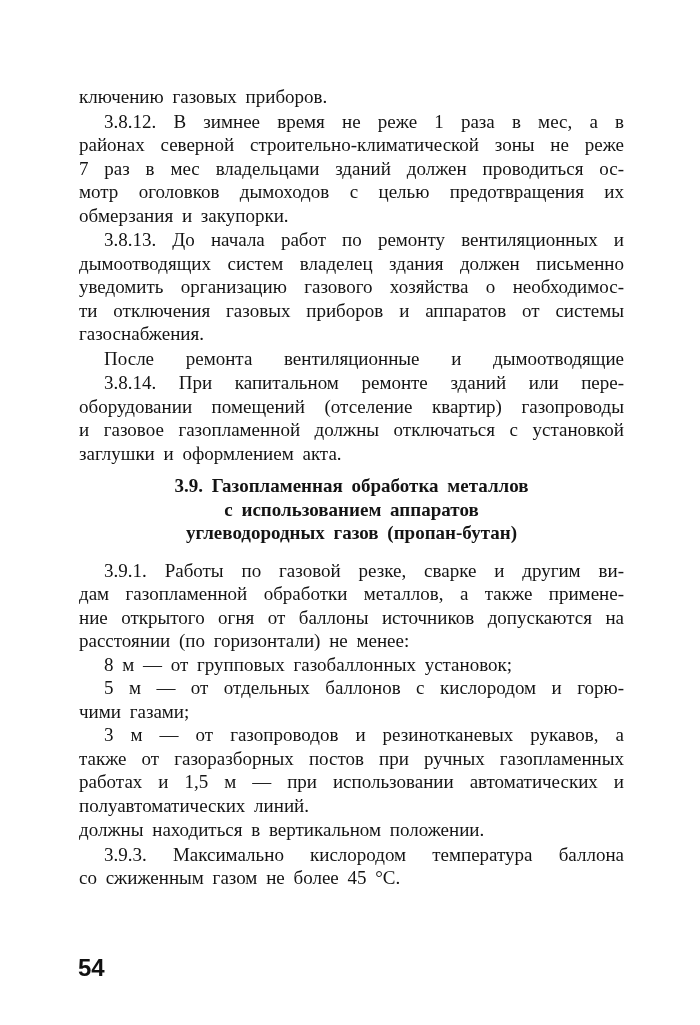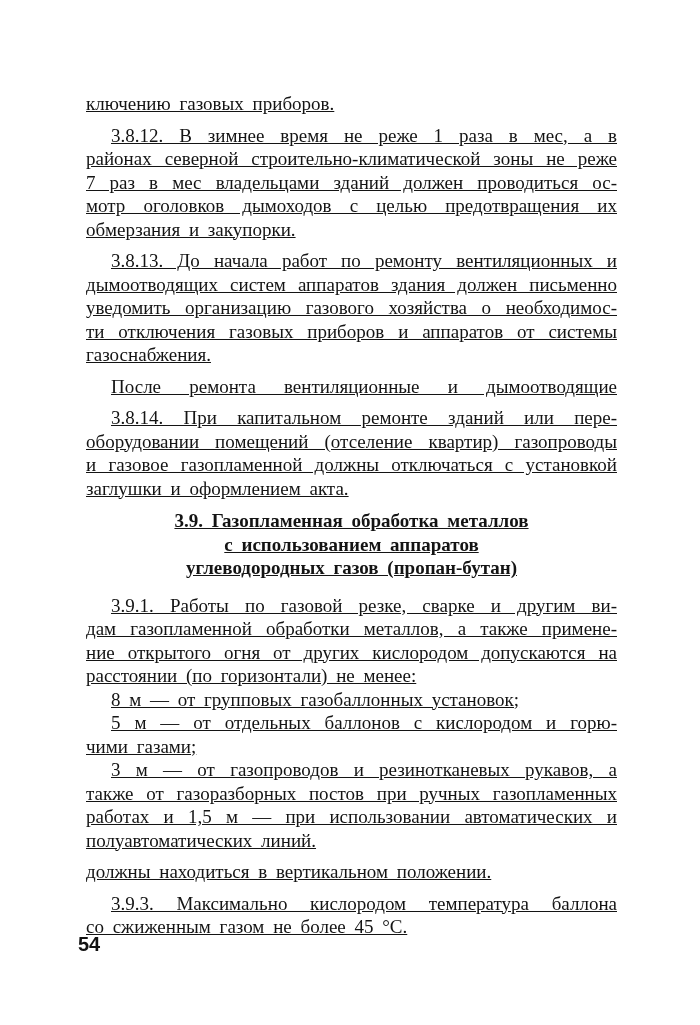--- a/index.html
+++ b/index.html
@@ -31,58 +31,58 @@
     text-align: justify;
     text-align-last: justify;
   }
   .line.left {
     text-align: left;
     word-spacing: 4px;
   }
   .line.indent {
     padding-left: 25px;
   }
-  .block { margin: 8px; text-decoration: underline; }
+  .block { margin: 1px; }
   .block.heading {
     margin-top: 9px;
     margin-bottom: 14px;
     font-weight: bold;
   }
   .block.heading .line {
     text-align: center;
     word-spacing: 4px;
   }
   .page-number {
     position: absolute;
     left: 78px;
-    top: 933px;
+    top: 954px;
     font-family: "Liberation Sans", "DejaVu Sans", sans-serif;
     font-weight: bold;
-    font-size: 20px;
+    font-size: 24px;
     color: #111111;
   }
 </style>
 </head>
 <body>
 
 <div class="page">
   <div class="text-area" id="text-area">
       <div class="block paragraph">
         <div class="line left">ключению газовых приборов.</div>
       </div>
       <div class="block paragraph">
         <div class="line justify indent">3.8.12. В зимнее время не реже 1 раза в мес, а в</div>
         <div class="line justify">районах северной строительно-климатической зоны не реже</div>
         <div class="line justify">7 раз в мес владельцами зданий должен проводиться ос-</div>
         <div class="line justify">мотр оголовков дымоходов с целью предотвращения их</div>
         <div class="line left">обмерзания и закупорки.</div>
       </div>
       <div class="block paragraph">
         <div class="line justify indent">3.8.13. До начала работ по ремонту вентиляционных и</div>
-        <div class="line justify">дымоотводящих систем аппаратов здания должен письменно</div>
+        <div class="line justify">дымоотводящих систем владелец здания должен письменно</div>
         <div class="line justify">уведомить организацию газового хозяйства о необходимос-</div>
         <div class="line justify">ти отключения газовых приборов и аппаратов от системы</div>
         <div class="line left">газоснабжения.</div>
       </div>
       <div class="block paragraph">
         <div class="line justify indent">После ремонта вентиляционные и дымоотводящие</div>
       </div>
       <div class="block paragraph">
         <div class="line justify indent">3.8.14. При капитальном ремонте зданий или пере-</div>
         <div class="line justify">оборудовании помещений (отселение квартир) газопроводы</div>
@@ -90,21 +90,21 @@
         <div class="line left">заглушки и оформлением акта.</div>
       </div>
       <div class="block heading">
         <div class="line left">3.9. Газопламенная обработка металлов</div>
         <div class="line left">с использованием аппаратов</div>
         <div class="line left">углеводородных газов (пропан-бутан)</div>
       </div>
       <div class="block paragraph">
         <div class="line justify indent">3.9.1. Работы по газовой резке, сварке и другим ви-</div>
         <div class="line justify">дам газопламенной обработки металлов, а также примене-</div>
-        <div class="line justify">ние открытого огня от других кислородом допускаются на</div>
+        <div class="line justify">ние открытого огня от баллоны источников допускаются на</div>
         <div class="line left">расстоянии (по горизонтали) не менее:</div>
         <div class="line left indent">8 м — от групповых газобаллонных установок;</div>
         <div class="line justify indent">5 м — от отдельных баллонов с кислородом и горю-</div>
         <div class="line left">чими газами;</div>
         <div class="line justify indent">3 м — от газопроводов и резинотканевых рукавов, а</div>
         <div class="line justify">также от газоразборных постов при ручных газопламенных</div>
         <div class="line justify">работах и 1,5 м — при использовании автоматических и</div>
         <div class="line left">полуавтоматических линий.</div>
       </div>
       <div class="block paragraph">

